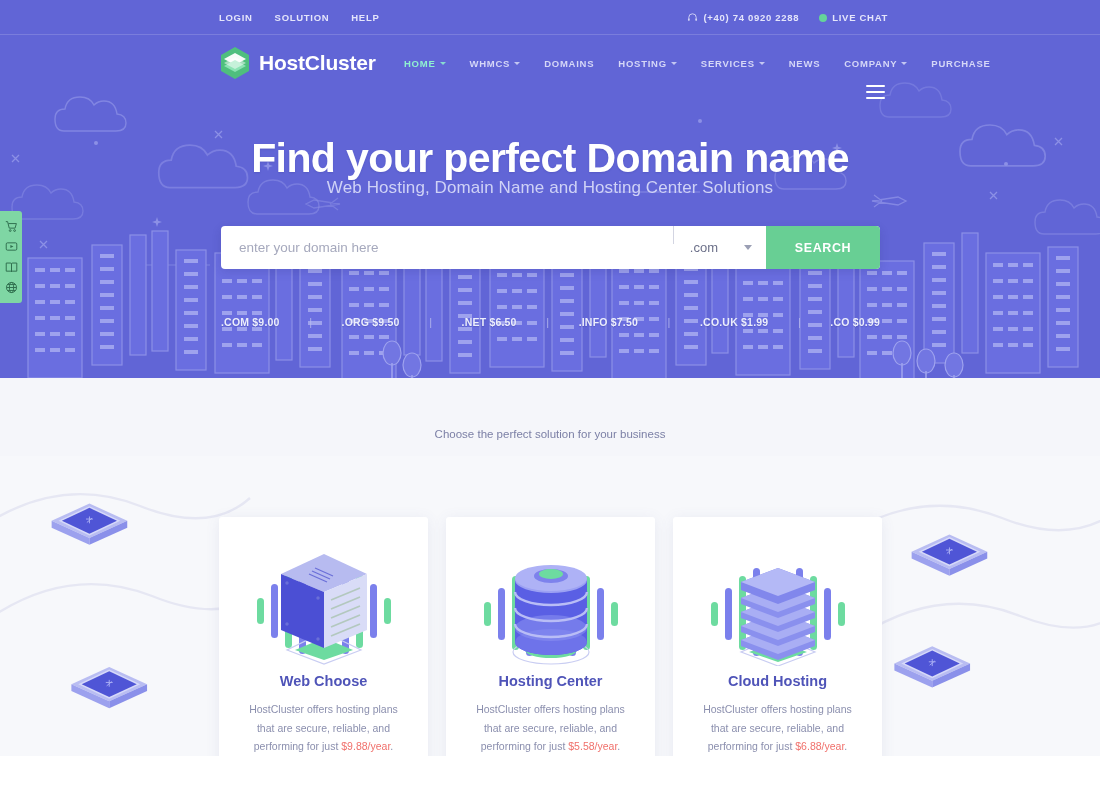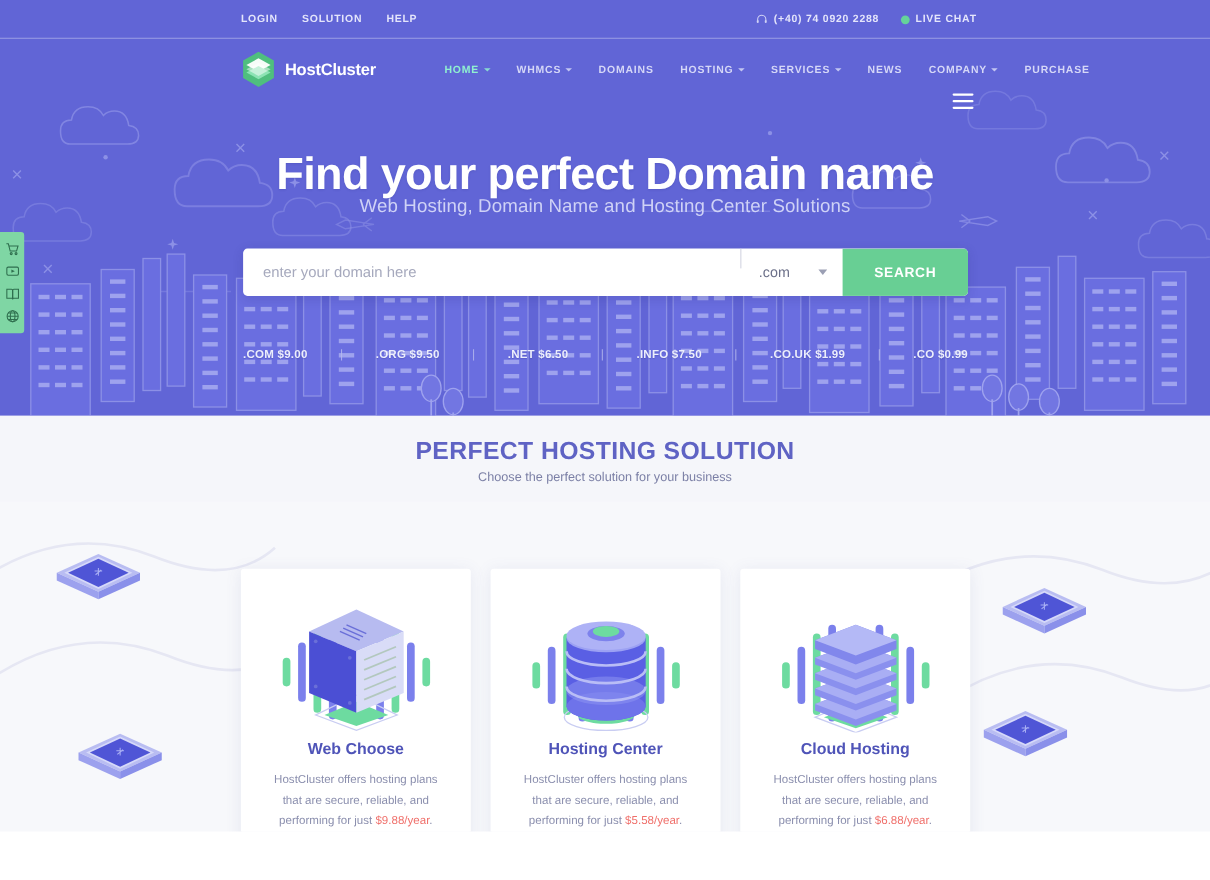--- a/index.html
+++ b/index.html
@@ -46,21 +46,21 @@
   
   .nav {
     position: absolute; top: 0; left: 0; width: 1100px; height: 56px;
     display: flex; align-items: center;
   }
   .logo-wrap {
     position: absolute; left: 219px; display: flex; align-items: center; gap: 8px;
   }
   .logo-mark { width: 32px; height: 34px; }
   .logo-text {
-    color: #ffffff; font-size: 15px; font-weight: 700; letter-spacing: -.2px;
+    color: #ffffff; font-size: 21px; font-weight: 700; letter-spacing: -.2px;
   }
   .navlinks {
     position: absolute; left: 392px; display: flex; align-items: center; gap: 0;
   }
   .navlink {
     color: #d5d7f7; font-size: 9.5px; font-weight: 700; letter-spacing: .75px;
     text-decoration: none; padding: 0 12px; white-space: nowrap;
     display: flex; align-items: center; gap: 4px;
   }
   .navlink.active { color: #8ff0d0; }
@@ -472,21 +472,20 @@
         <path d="M860 258 Q 940 206 1020 238 Q 1086 264 1122 232" fill="none" stroke="#e6e7f3" stroke-width="2.4"></path>
 
         <use href="#chip" x="52" y="128" transform="scale(.86) translate(8,18)"></use>
         <use href="#chip" x="75" y="318" transform="scale(.86) translate(8,18)"></use>
 
         <use href="#chip" x="950" y="160" transform="scale(.86) translate(110,22)"></use>
         <use href="#chip" x="930" y="290" transform="scale(.86) translate(110,22)"></use>
       </svg>
     </div>
 
-    <h2 class="sec-title">PERFECT HOSTING SOLUTION</h2>
     <p class="sec-sub">Choose the perfect solution for your business</p>
 
     <div class="cards">
 
       <div class="card">
         <div class="card-art">
           <svg width="150" height="126" viewBox="0 0 150 126">
 
             <g>
               <rect x="8" y="58" width="7" height="26" rx="3.5" fill="#6ddba0"></rect>

